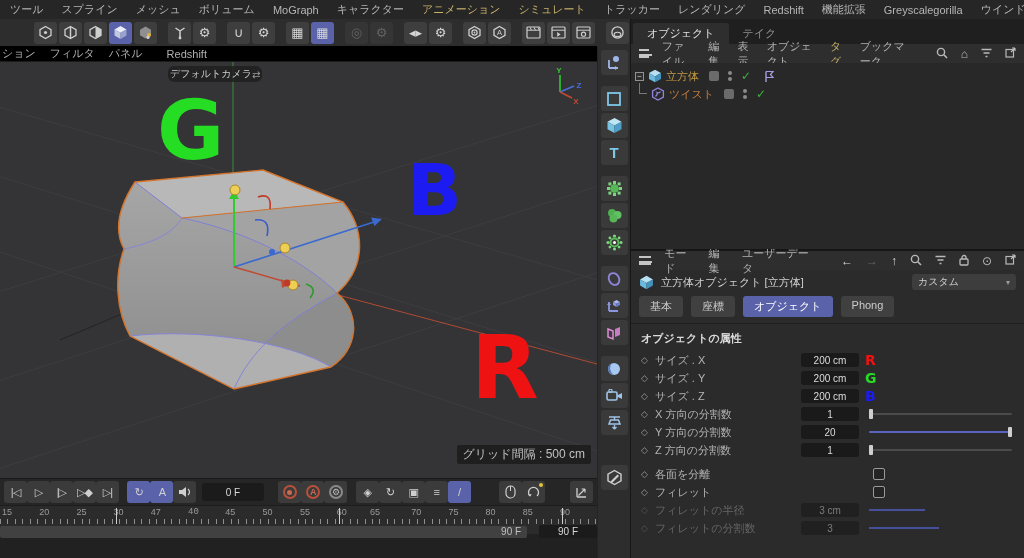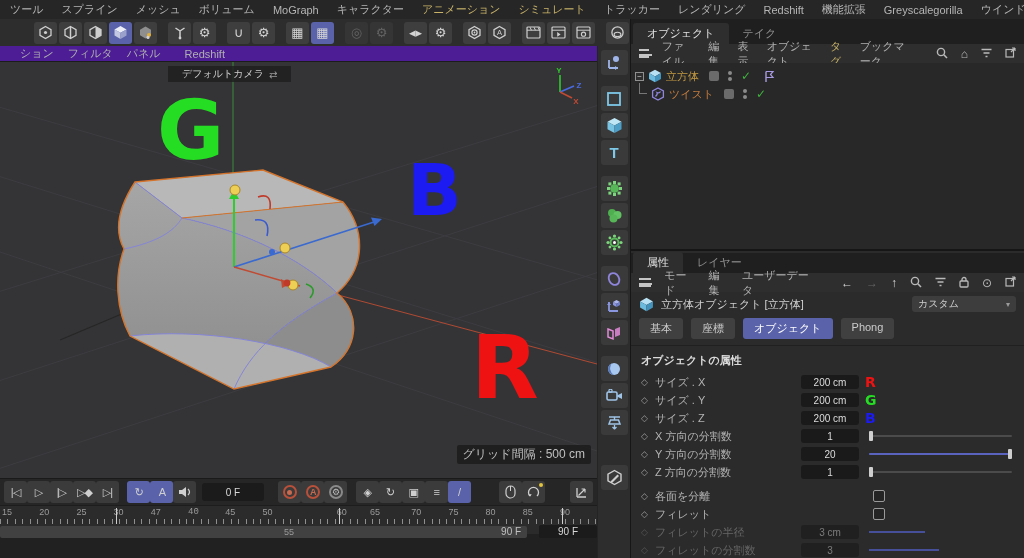--- a/index.html
+++ b/index.html
@@ -21,26 +21,26 @@
   
   .toolbar{height:27px;background:#2d2d2d;display:flex;align-items:center;padding:0 2px 0 34px;}
   .tgroup{display:flex;gap:2px;margin-right:11px;}
   .ibtn{width:23px;height:22px;background:#3e3e3e;border-radius:3px;display:flex;align-items:center;
     justify-content:center;color:#d4d4d4;font-size:13px;line-height:1;position:relative;}
   .ibtn.hl{background:#5a63aa;}
   .ibtn.dim{color:#636363;background:#353535;}
   .ibtn svg{display:block}
 
   
-  .vp-menu{height:16px;background:#4c1d95;display:flex;gap:14px;align-items:center;padding:0 20px;
+  .vp-menu{height:16px;background:#000000;display:flex;gap:14px;align-items:center;padding:0 2px;
     color:#b0b0b0;font-size:11px;border-bottom:1px solid #1c1c1c;}
   .vp-menu .gap{margin-left:10px}
   .viewport{position:relative;width:597px;height:416px;background:#343437;overflow:hidden;}
-  .cam-label{position:absolute;left:168px;top:4px;background:rgba(32,32,32,.85);border-radius:0;
-    padding:1px 14px;font-size:10px;color:#cfcfcf;display:flex;gap:5px;align-items:center;}
+  .cam-label{position:absolute;left:168px;top:4px;background:rgba(32,32,32,.85);border-radius:6px;
+    padding:1px 2px;font-size:10px;color:#cfcfcf;display:flex;align-items:center;}
   .grid-label{position:absolute;right:6px;bottom:14px;background:rgba(24,24,24,.75);border-radius:2px;
     padding:1px 6px;font-size:12px;color:#c0c0c0;}
   .letter{position:absolute;font-weight:bold;line-height:1;font-family:"DejaVu Sans",sans-serif;}
   .axis-gizmo{position:absolute;right:12px;top:3px;}
 
   
   .side-col{width:33px;background:#2d2d2d;border-left:1px solid #242424;display:flex;flex-direction:column;
     align-items:center;padding-top:4px;gap:2px;}
   .sbtn{width:27px;height:25px;background:#3a3a3a;border-radius:3px;display:flex;align-items:center;justify-content:center;}
   .sgap{height:7px;}
@@ -411,21 +411,21 @@
           <div class="ruler">
             <div class="rlabels">
                 <span class="rlabel" style="left: 2px;">15</span>
                 <span class="rlabel" style="left: 39.2px;">20</span>
                 <span class="rlabel" style="left: 76.4px;">25</span>
                 <span class="rlabel" style="left: 113.6px;">30</span>
                 <span class="rlabel" style="left: 150.8px;">47</span>
                 <span class="rlabel" style="left: 188px; font-family: Liberation Mono, monospace;">40</span>
                 <span class="rlabel" style="left: 225.2px;">45</span>
                 <span class="rlabel" style="left: 262.4px;">50</span>
-                <span class="rlabel" style="left: 284px; margin-top: 20px;">55</span>
+                <span class="rlabel" style="left: 300px;">55</span>
                 <span class="rlabel" style="left: 336.8px;">60</span>
                 <span class="rlabel" style="left: 370px;">65</span>
                 <span class="rlabel" style="left: 411.2px;">70</span>
                 <span class="rlabel" style="left: 448.4px;">75</span>
                 <span class="rlabel" style="left: 485.6px;">80</span>
                 <span class="rlabel" style="left: 522.8px;">85</span>
                 <span class="rlabel" style="left: 560px;">90</span>
               </div>
             <div class="rticks"></div>
             <div class="majortick" style="left:116px"></div>
@@ -622,24 +622,20 @@
           <span class="chip"></span>
           <span class="dots">
               <i></i>
               <i></i>
             </span>
           <span class="check">✓</span>
         </div>
       </div>
 
       <div class="am">
-        <div class="ptabs" style="margin-top:2px">
-          <div class="ptab active">属性</div>
-          <div class="ptab">レイヤー</div>
-        </div>
         <div class="pmenu">
           <span class="hamb"></span>
           <span>モード</span>
           <span>編集</span>
           <span>ユーザーデータ</span>
           <span class="spacer"></span>
           <span class="micon" style="color:#d8d8d8">←</span>
           <span class="micon" style="color:#666">→</span>
           <span class="micon" style="color:#d8d8d8">↑</span>
           <span>

